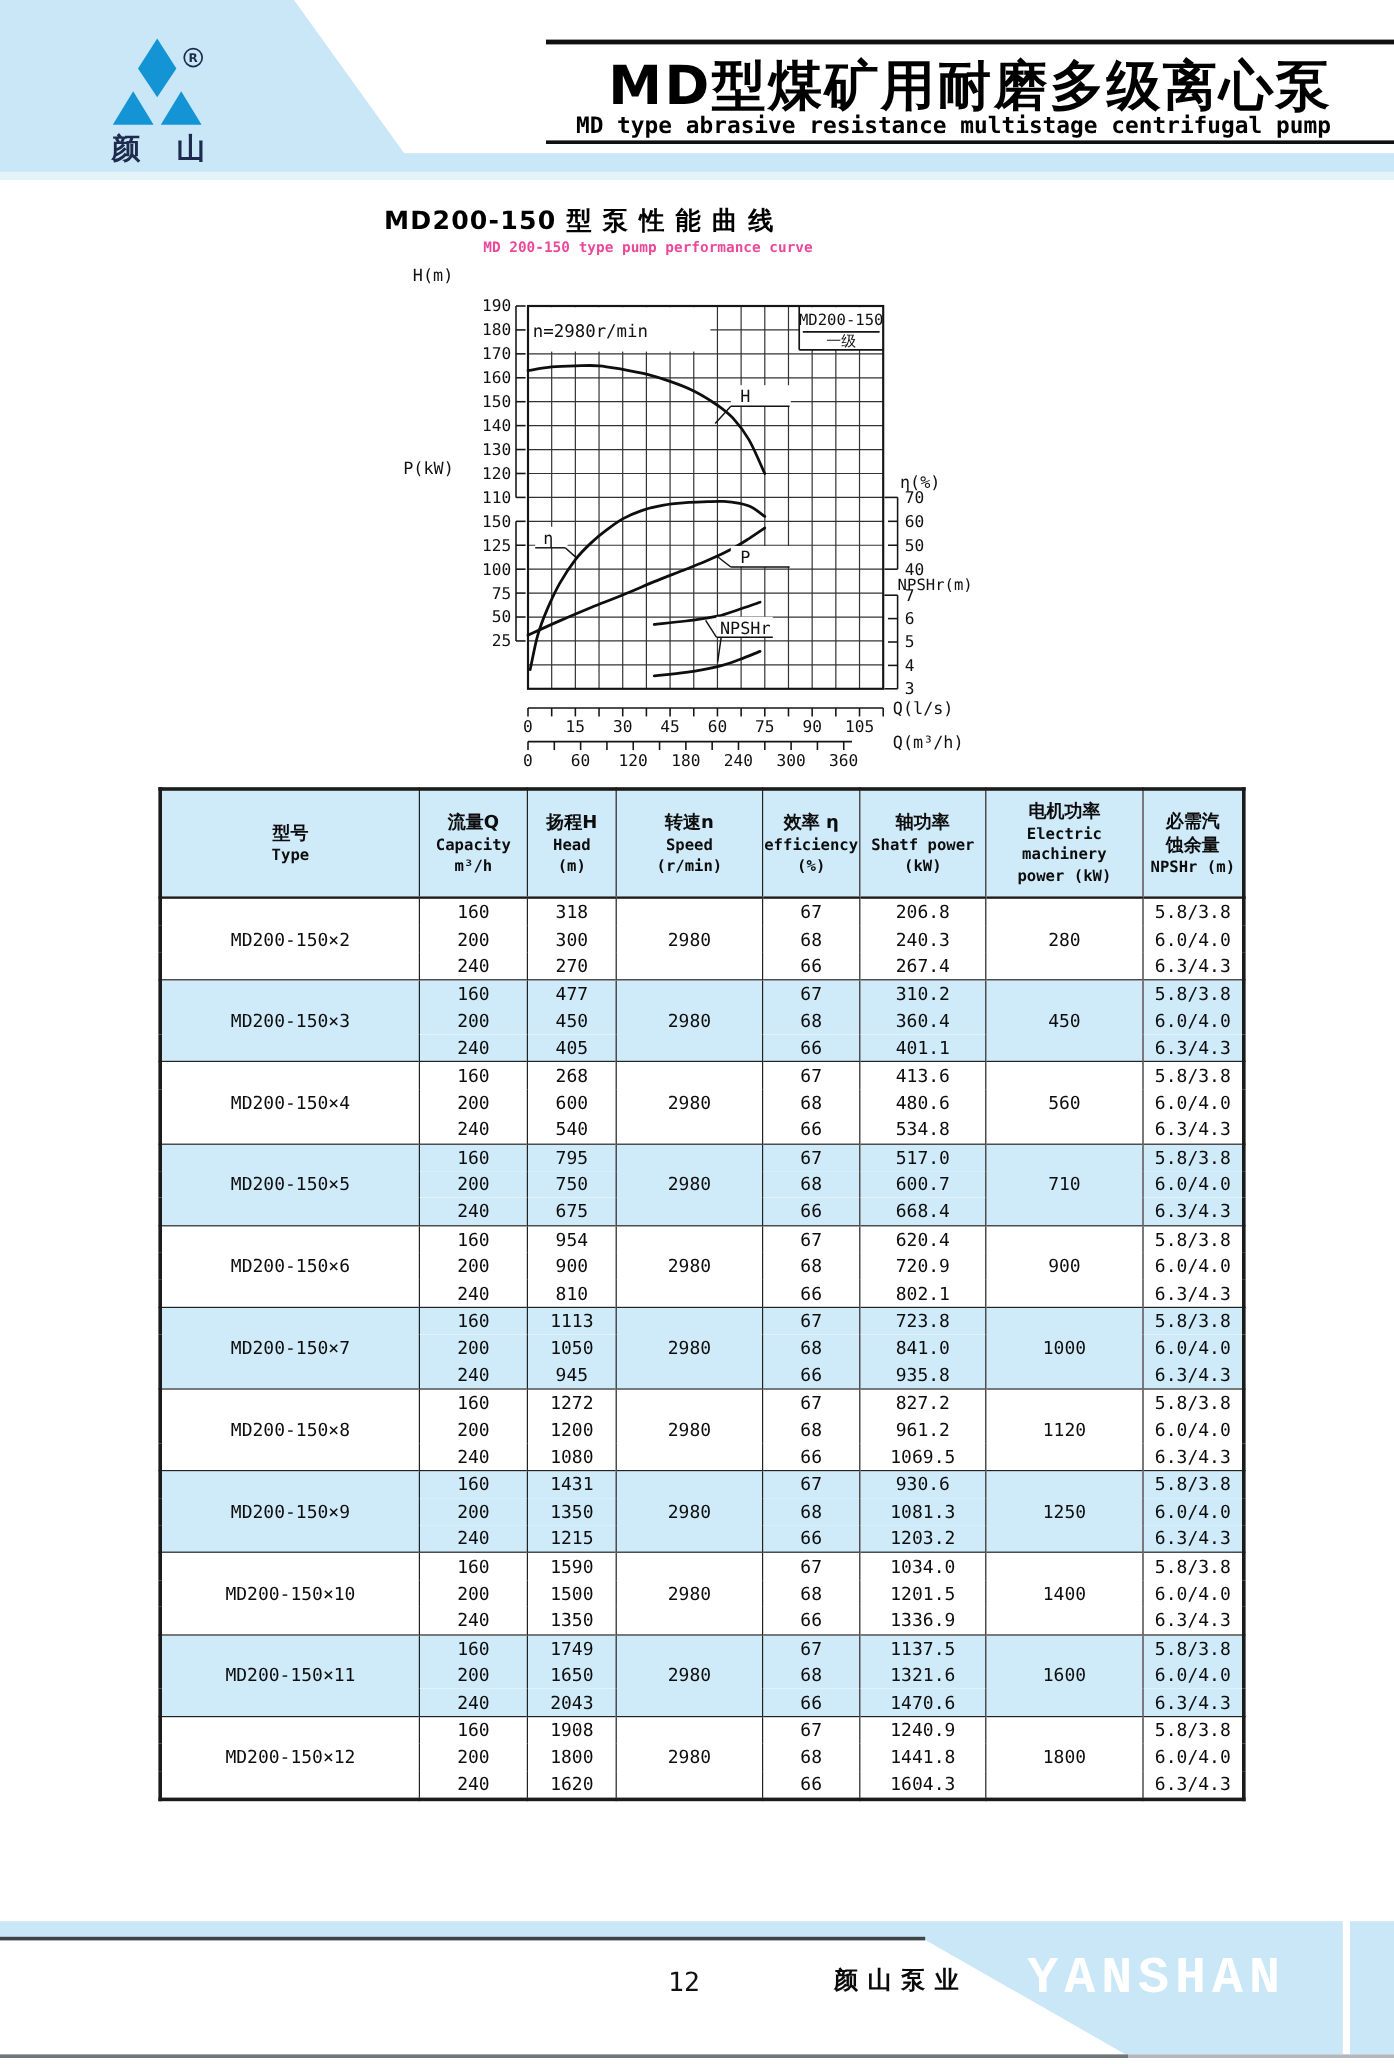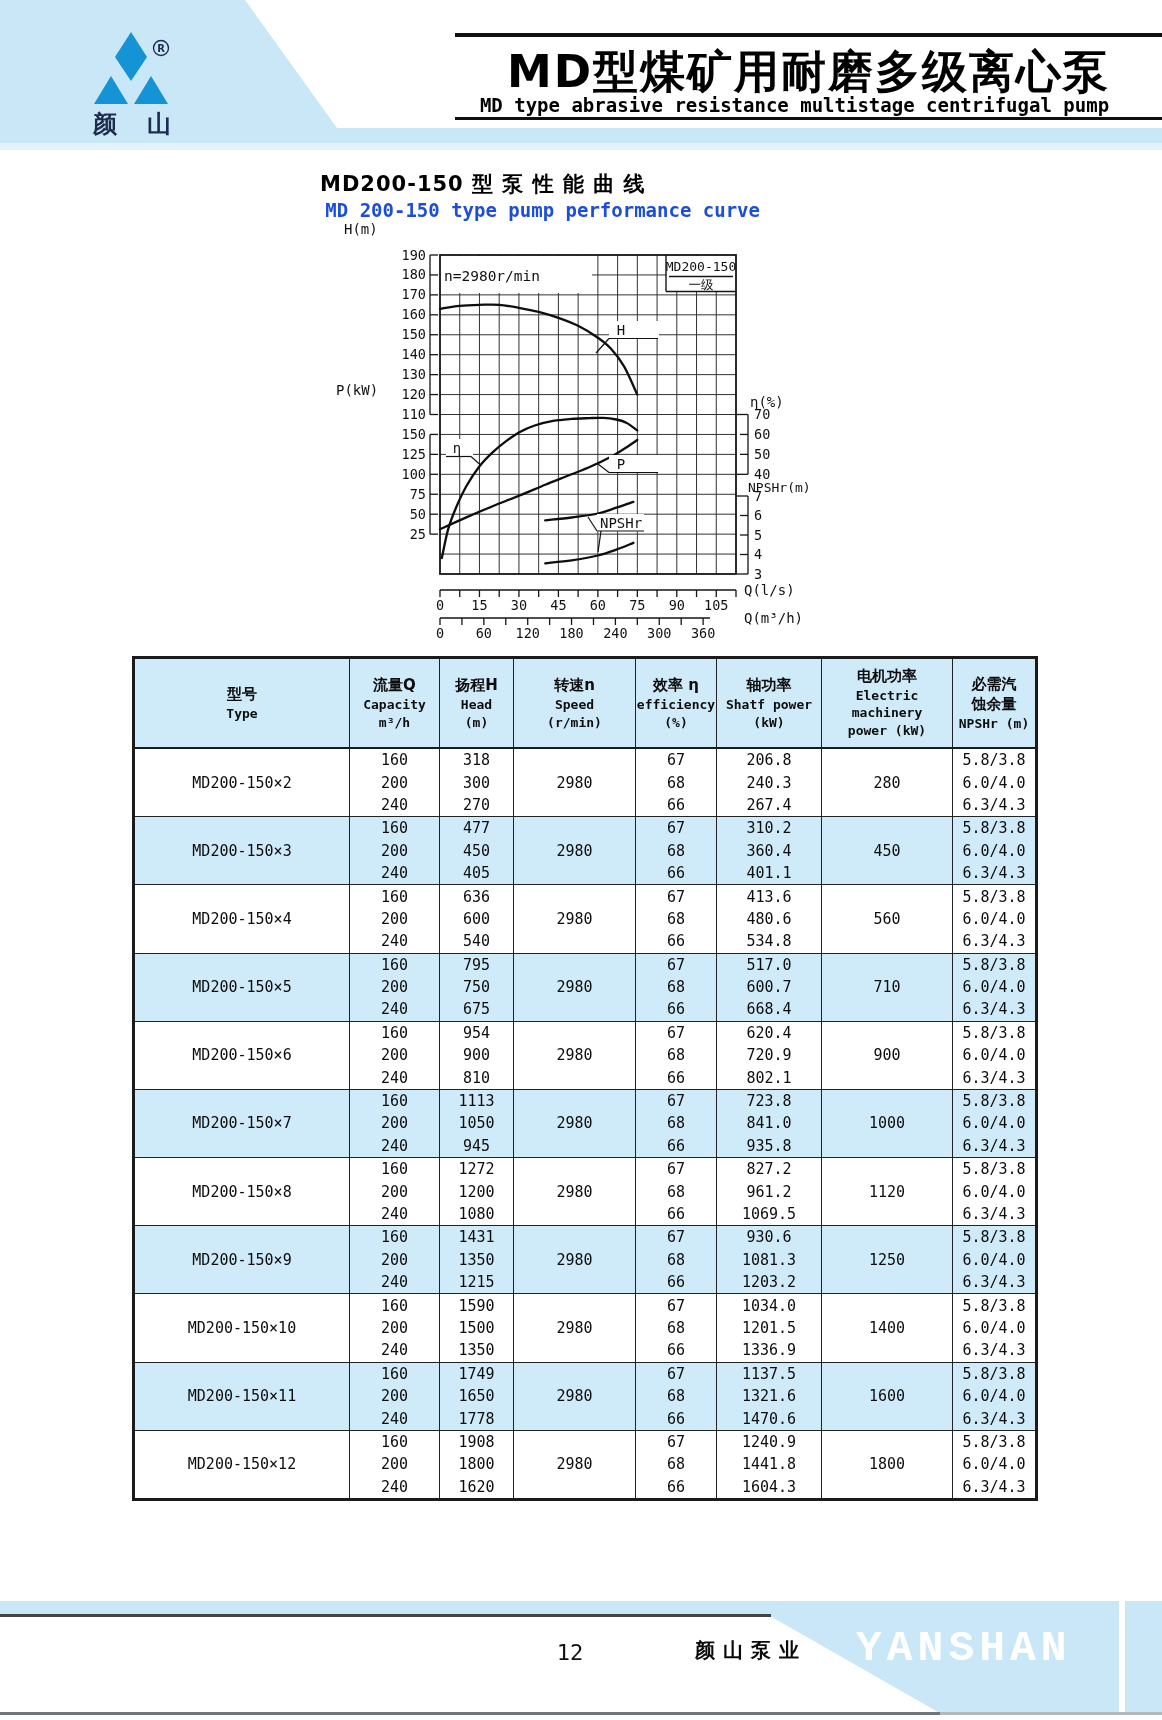--- a/index.html
+++ b/index.html
@@ -17,22 +17,22 @@
   #header-title{left:455px;top:42px;width:707px;text-align:center;
       font-size:45px;font-weight:700;letter-spacing:2px;color:#000;
       font-family:"DejaVu Sans",sans-serif;white-space:nowrap}
   #header-subtitle{left:441px;top:94px;width:707px;text-align:center;font-size:19px;
       font-weight:600;letter-spacing:0;color:#000;
       font-family:"DejaVu Sans Mono","Liberation Mono",monospace;white-space:nowrap}
 
   
   #chart-title{left:320px;top:170px;width:440px;font-size:21px;
       font-weight:700;letter-spacing:1px;color:#000;white-space:nowrap}
-  #chart-subtitle{left:320px;top:199px;width:440px;text-align:right;font-size:19px;
-      font-weight:600;color:#1d4ed8;font-family:"DejaVu Sans Mono",monospace;white-space:nowrap}
+  #chart-subtitle{left:320px;top:199px;width:440px;text-align:center;font-size:12px;
+      font-weight:600;color:#ec4899;font-family:"DejaVu Sans Mono",monospace;white-space:nowrap}
   #chart-svg{left:320px;top:215px;width:520px;height:430px}
 
   
   #spec-table{position:absolute;left:132px;top:656px;border-collapse:collapse;table-layout:fixed;
       border:3px solid #1b1b1b;font-family:"DejaVu Sans Mono","DejaVu Sans",monospace;color:#0d0d0d}
   #spec-table td,#spec-table th{border-left:1.2px solid #222;border-right:1.2px solid #222;
       text-align:center;vertical-align:middle;padding:0;overflow:hidden}
   #spec-table thead th{height:88px;background:#cfeaf8;border-bottom:2.5px solid #1b1b1b}
   #spec-table tbody td{height:22.4px;font-size:15px;background:#fff}
   #spec-table tbody tr.alt td{background:#cfeaf8}
@@ -373,21 +373,21 @@
       <tr class="alt ">
         <td>240</td>
         <td>405</td>
         <td>66</td>
         <td>401.1</td>
         <td>6.3/4.3</td>
       </tr>
       <tr class="gs">
         <td rowspan="3">MD200-150×4</td>
         <td>160</td>
-        <td>636</td>
+        <td>268</td>
         <td rowspan="3">2980</td>
         <td>67</td>
         <td>413.6</td>
         <td rowspan="3">560</td>
         <td>5.8/3.8</td>
       </tr>
       <tr class="">
         <td>200</td>
         <td>600</td>
         <td>68</td>
@@ -557,21 +557,21 @@
       </tr>
       <tr class="alt ">
         <td>200</td>
         <td>1650</td>
         <td>68</td>
         <td>1321.6</td>
         <td>6.0/4.0</td>
       </tr>
       <tr class="alt ">
         <td>240</td>
-        <td>1778</td>
+        <td>2043</td>
         <td>66</td>
         <td>1470.6</td>
         <td>6.3/4.3</td>
       </tr>
       <tr class="gs">
         <td rowspan="3">MD200-150×12</td>
         <td>160</td>
         <td>1908</td>
         <td rowspan="3">2980</td>
         <td>67</td>

